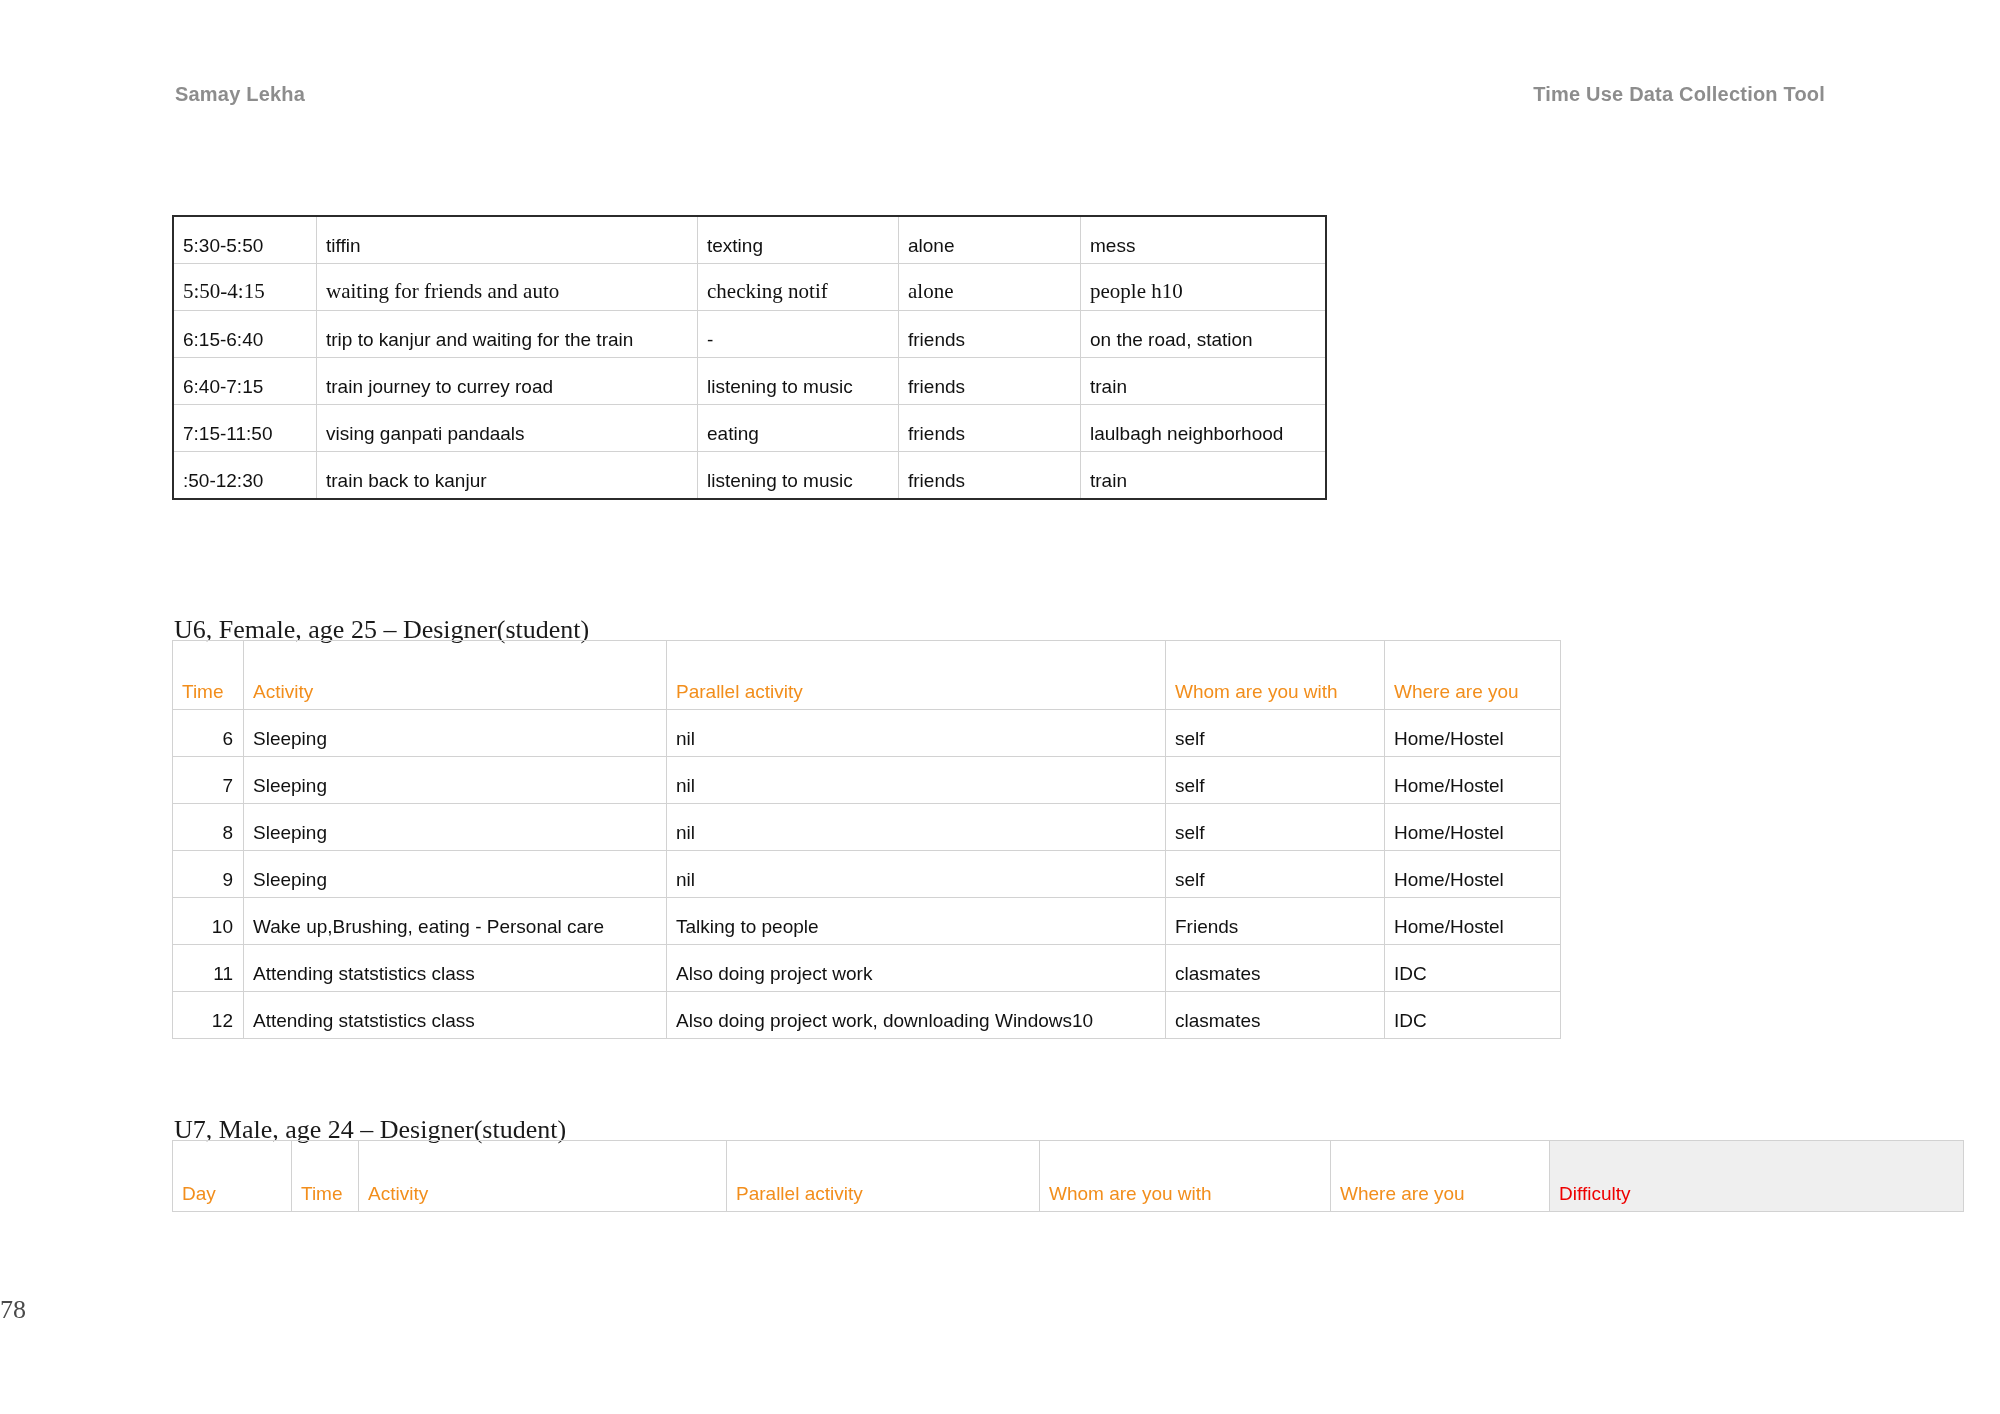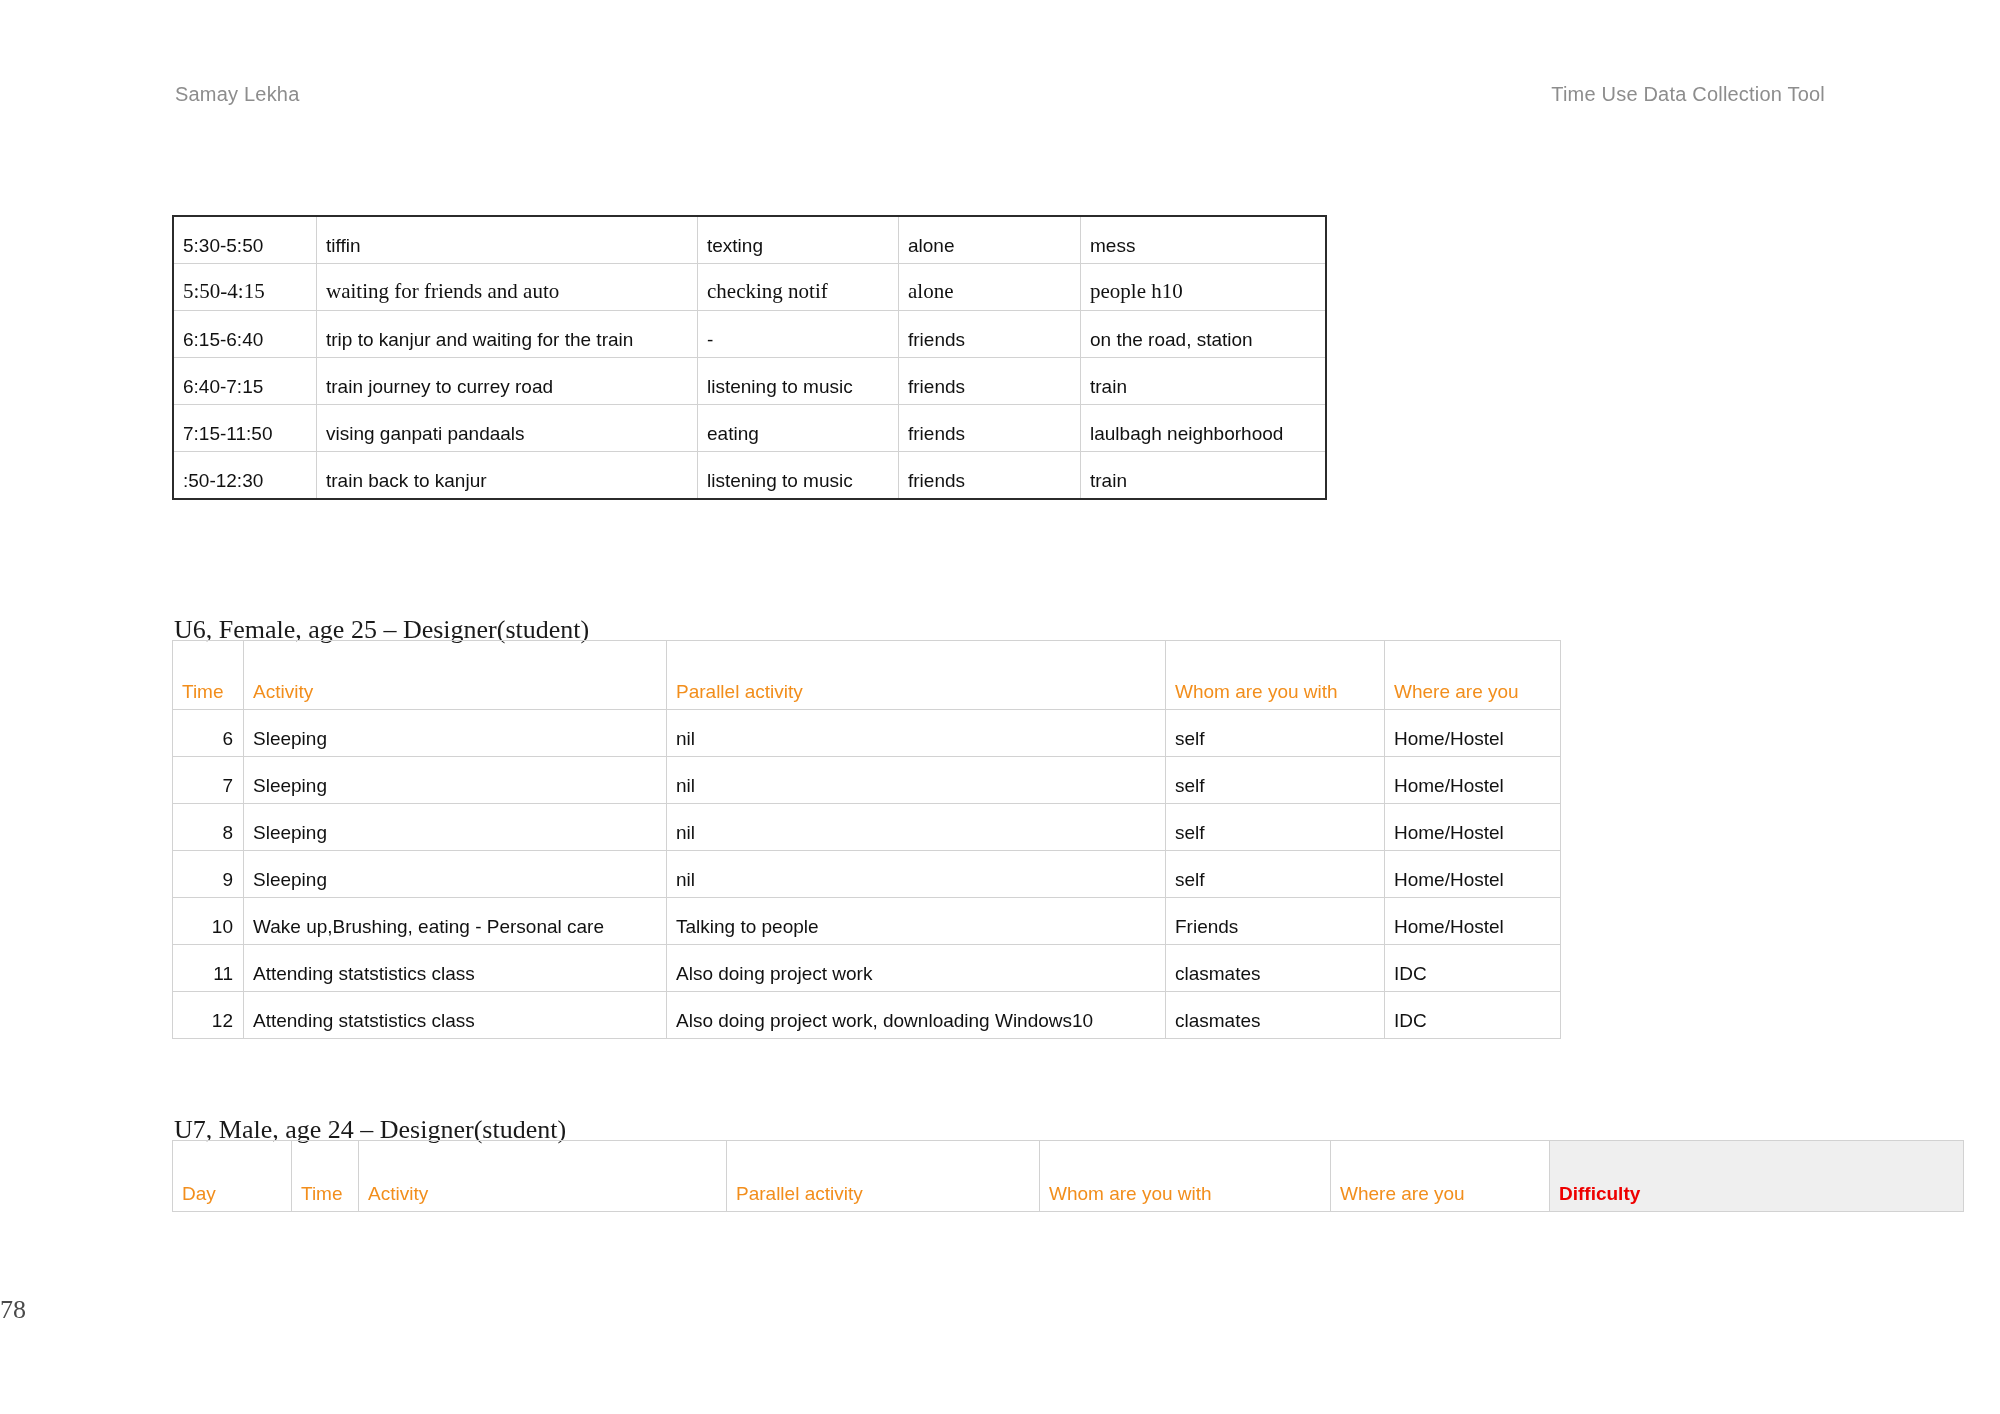--- a/index.html
+++ b/index.html
@@ -24,20 +24,21 @@
   
   .run-head {
     position: absolute;
     top: 84px;
     left: 175px;
     right: 175px;
     height: 30px;
     display: flex;
     justify-content: space-between;
     align-items: flex-start;
+    font-weight: bold;
   }
   .run-head span {
     font-family: "Liberation Sans", sans-serif;
     font-size: 20px;
     color: #8d8d8d;
     letter-spacing: 0.2px;
     line-height: 1;
   }
 
   
@@ -124,21 +125,21 @@
     top: 1140px;
     width: 1658px;
   }
   #table-u7 th { height: 58px; }
   #table-u7 .c-day   { width: 100px; }
   #table-u7 .c-time  { width: 48px; }
   #table-u7 .c-act   { width: 349px; }
   #table-u7 .c-par   { width: 294px; }
   #table-u7 .c-whom  { width: 272px; }
   #table-u7 .c-where { width: 200px; }
-  #table-u7 .c-diff  { width: 395px; font-weight: bold; }
+  #table-u7 .c-diff  { width: 395px; }
 
   
   .folio {
     position: absolute;
     top: 1295px;
     left: 0;
     width: 2000px;
     font-family: "Liberation Serif", serif;
     font-size: 26px;
     color: #4a4a4a;

